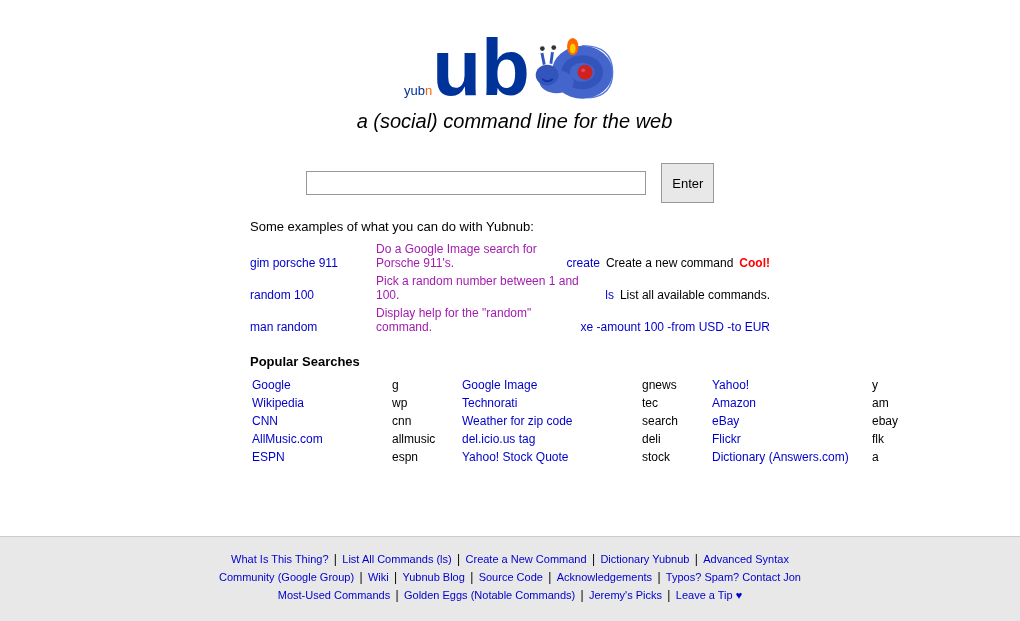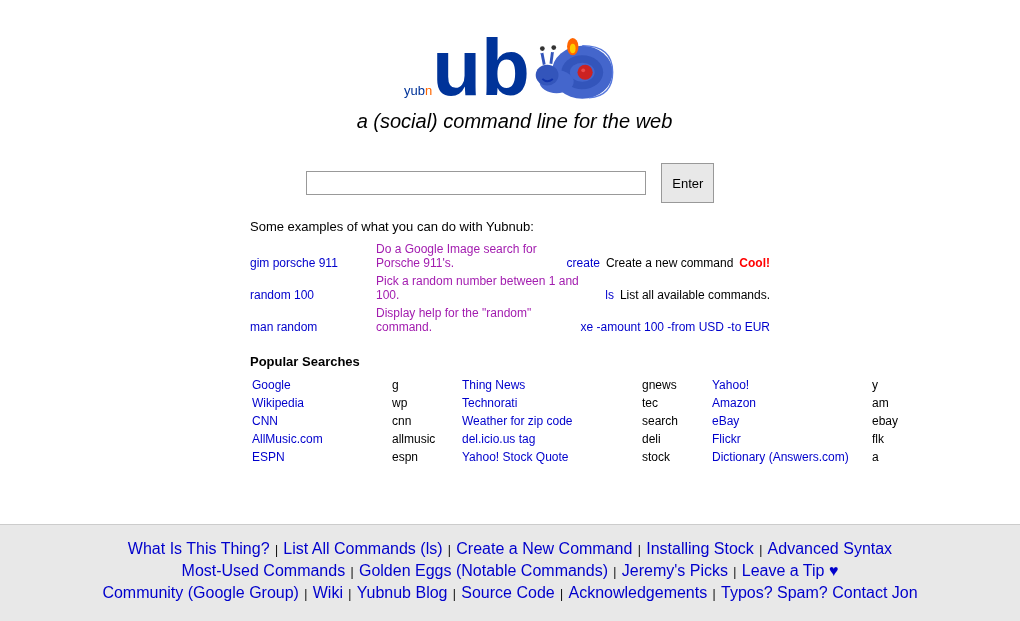--- a/index.html
+++ b/index.html
@@ -163,21 +163,21 @@
       padding: 15px 10px;
       position: absolute;
       bottom: 0;
       width: 1020px;
       border-top: 1px solid #ccc;
     }
 
     #footer a {
       color: #0000cc;
       text-decoration: none;
-      font-size: 16px;
+      font-size: 11px;
     }
 
     #footer .footer-line {
       margin-bottom: 4px;
       font-size: 12px;
       color: #000;
     }
 
     .separator { color: #000; margin: 0 2px; }
 
@@ -256,21 +256,21 @@
     </div>
   </div>
 
   <div id="popular-section">
     <h3>Popular Searches</h3>
 
     <div class="popular-grid">
 
       <div class="pop-cell"><a class="pop-link" href="#">Google</a></div>
       <div class="pop-cell">g</div>
-      <div class="pop-cell"><a class="pop-link" href="#">Thing News</a></div>
+      <div class="pop-cell"><a class="pop-link" href="#">Google Image</a></div>
       <div class="pop-cell">gnews</div>
       <div class="pop-cell"><a class="pop-link" href="#">Yahoo!</a></div>
       <div class="pop-cell">y</div>
 
       <div class="pop-cell"><a class="pop-link" href="#">Wikipedia</a></div>
       <div class="pop-cell">wp</div>
       <div class="pop-cell"><a class="pop-link" href="#">Technorati</a></div>
       <div class="pop-cell">tec</div>
       <div class="pop-cell"><a class="pop-link" href="#">Amazon</a></div>
       <div class="pop-cell">am</div>
@@ -302,39 +302,39 @@
 </div>
 
 <div id="footer">
   <div class="footer-line">
     <a href="#">What Is This Thing?</a>
     <span class="separator"> | </span>
     <a href="#">List All Commands (ls)</a>
     <span class="separator"> | </span>
     <a href="#">Create a New Command</a>
     <span class="separator"> | </span>
-    <a href="#">Installing Stock</a>
+    <a href="#">Dictionary Yubnub</a>
     <span class="separator"> | </span>
     <a href="#">Advanced Syntax</a>
+  </div>
+  <div class="footer-line">
+    <a href="#">Community (Google Group)</a>
+    <span class="separator"> | </span>
+    <a href="#">Wiki</a>
+    <span class="separator"> | </span>
+    <a href="#">Yubnub Blog</a>
+    <span class="separator"> | </span>
+    <a href="#">Source Code</a>
+    <span class="separator"> | </span>
+    <a href="#">Acknowledgements</a>
+    <span class="separator"> | </span>
+    <a href="#">Typos? Spam? Contact Jon</a>
   </div>
   <div class="footer-line">
     <a href="#">Most-Used Commands</a>
     <span class="separator"> | </span>
     <a href="#">Golden Eggs (Notable Commands)</a>
     <span class="separator"> | </span>
     <a href="#">Jeremy's Picks</a>
     <span class="separator"> | </span>
     <a href="#">Leave a Tip ♥</a>
   </div>
-  <div class="footer-line">
-    <a href="#">Community (Google Group)</a>
-    <span class="separator"> | </span>
-    <a href="#">Wiki</a>
-    <span class="separator"> | </span>
-    <a href="#">Yubnub Blog</a>
-    <span class="separator"> | </span>
-    <a href="#">Source Code</a>
-    <span class="separator"> | </span>
-    <a href="#">Acknowledgements</a>
-    <span class="separator"> | </span>
-    <a href="#">Typos? Spam? Contact Jon</a>
-  </div>
 </div>
 
 </body></html>

